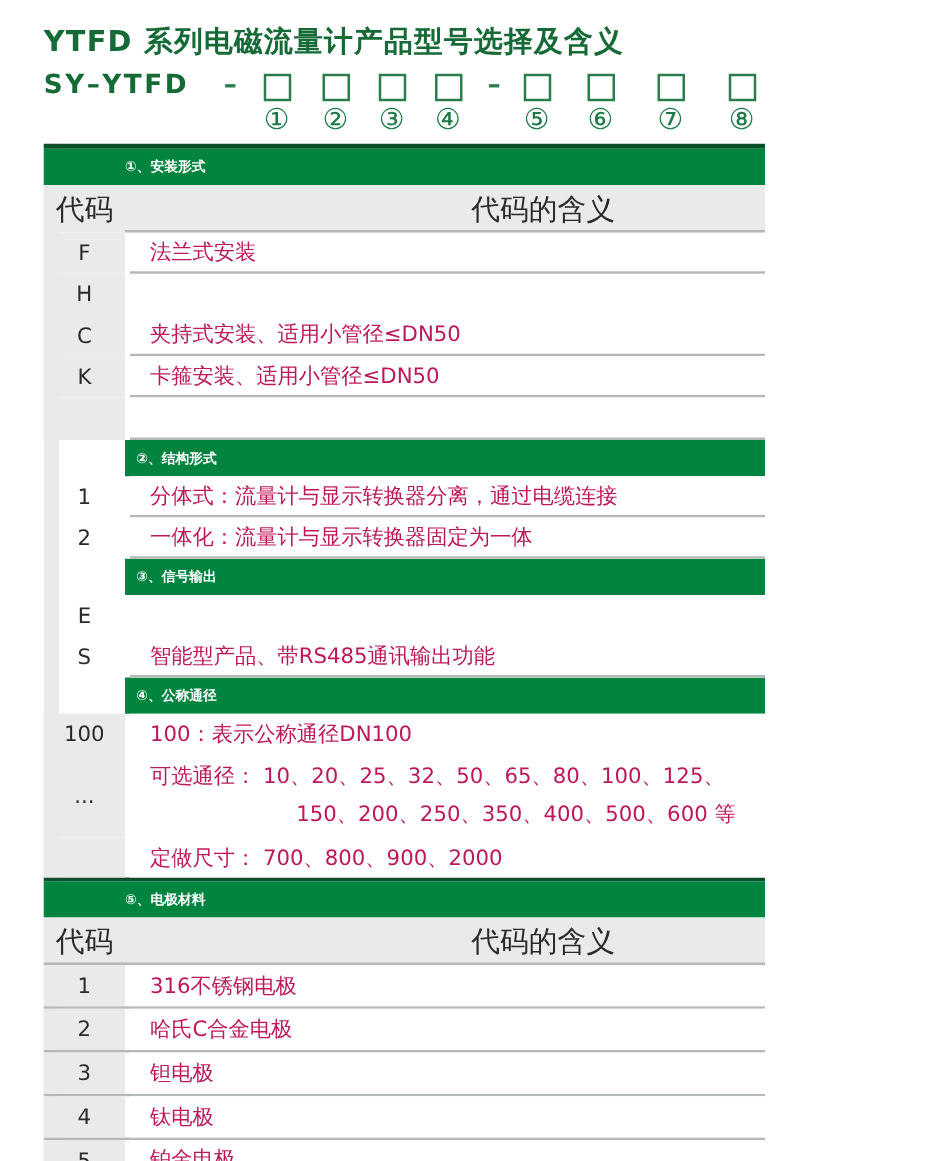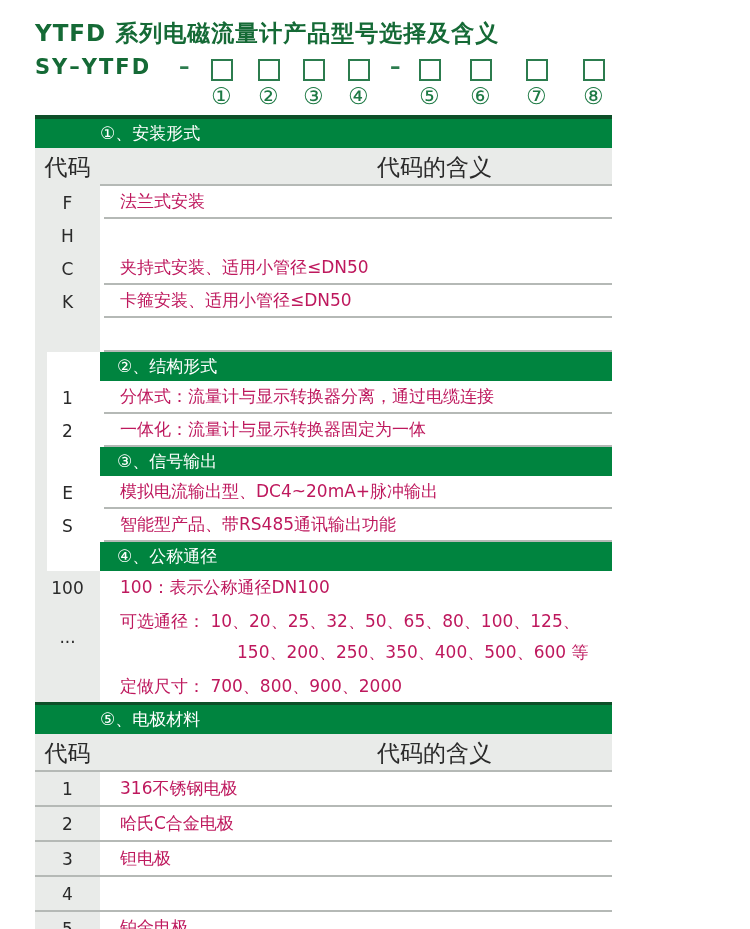--- a/index.html
+++ b/index.html
@@ -13,22 +13,22 @@
           color:#156a36;letter-spacing:2px;}
   .mdash{position:absolute;top:0;font-size:21px;font-weight:bold;color:#2c7c4e;}
   .sq{position:absolute;top:4px;width:18px;height:18px;border:2px solid #2c7c4e;background:#fff;}
   .circ{position:absolute;top:30px;font-size:23px;line-height:1;color:#1e7a45;}
   
   .tbl{position:absolute;left:35px;top:115px;width:577px;
        background:linear-gradient(to right,#e9ebe9 0,#e9ebe9 12px,transparent 12px);}
   .darkline{height:4px;background:#0d4f28;}
   .darkline.thin{height:3px;}
   .bar{height:29px;display:flex;align-items:center;background:#00843f;color:#ffffff;
-       font-weight:normal;font-size:17px;padding-left:65px;box-sizing:border-box;}
-  .bar.indented{margin-left:65px;padding-left:17px;}
+       font-weight:bold;font-size:11px;padding-left:65px;box-sizing:border-box;}
+  .bar.indented{margin-left:65px;padding-left:9px;}
   .hdr-row{height:38px;background:#e9ebe9;display:flex;align-items:center;
            font-size:23px;color:#2a2a2a;position:relative;}
   .hdr-row::after{content:"";position:absolute;left:65px;right:0;bottom:0;height:2px;background:#b5b9b6;}
   .hdr-row.fullline::after{left:0;}
   .code-hd{width:65px;text-align:center;}
   .mean-hd{flex:1;text-align:right;padding-right:120px;}
   .row{display:flex;align-items:stretch;}
   .row .code{width:65px;display:flex;align-items:center;justify-content:center;
              font-size:17px;color:#2a2a2a;}
   .row.gray .code{background:#e9ebe9;}
@@ -118,21 +118,20 @@
     <div class="row h33">
       <div class="code">2</div>
       <div class="cell nowrap">一体化：流量计与显示转换器固定为一体</div>
     </div>
 
     <div class="bar indented">
       <span>③、信号输出</span>
     </div>
     <div class="row h33">
       <div class="code">E</div>
-      <div class="cell nowrap">模拟电流输出型、DC4~20mA+脉冲输出</div>
     </div>
     <div class="row h33">
       <div class="code">S</div>
       <div class="cell nowrap">智能型产品、带RS485通讯输出功能</div>
     </div>
 
     <div class="bar indented">
       <span>④、公称通径</span>
     </div>
     <div class="row gray noline h33">
@@ -166,20 +165,21 @@
     <div class="row gray fullline h33">
       <div class="code">2</div>
       <div class="cell">哈氏C合金电极</div>
     </div>
     <div class="row gray fullline h33">
       <div class="code">3</div>
       <div class="cell">钽电极</div>
     </div>
     <div class="row gray fullline h33">
       <div class="code">4</div>
+      <div class="cell">钛电极</div>
     </div>
     <div class="row gray h33">
       <div class="code">5</div>
       <div class="cell">铂金电极</div>
     </div>
   </div>
 
 </div>
 
 </body></html>

